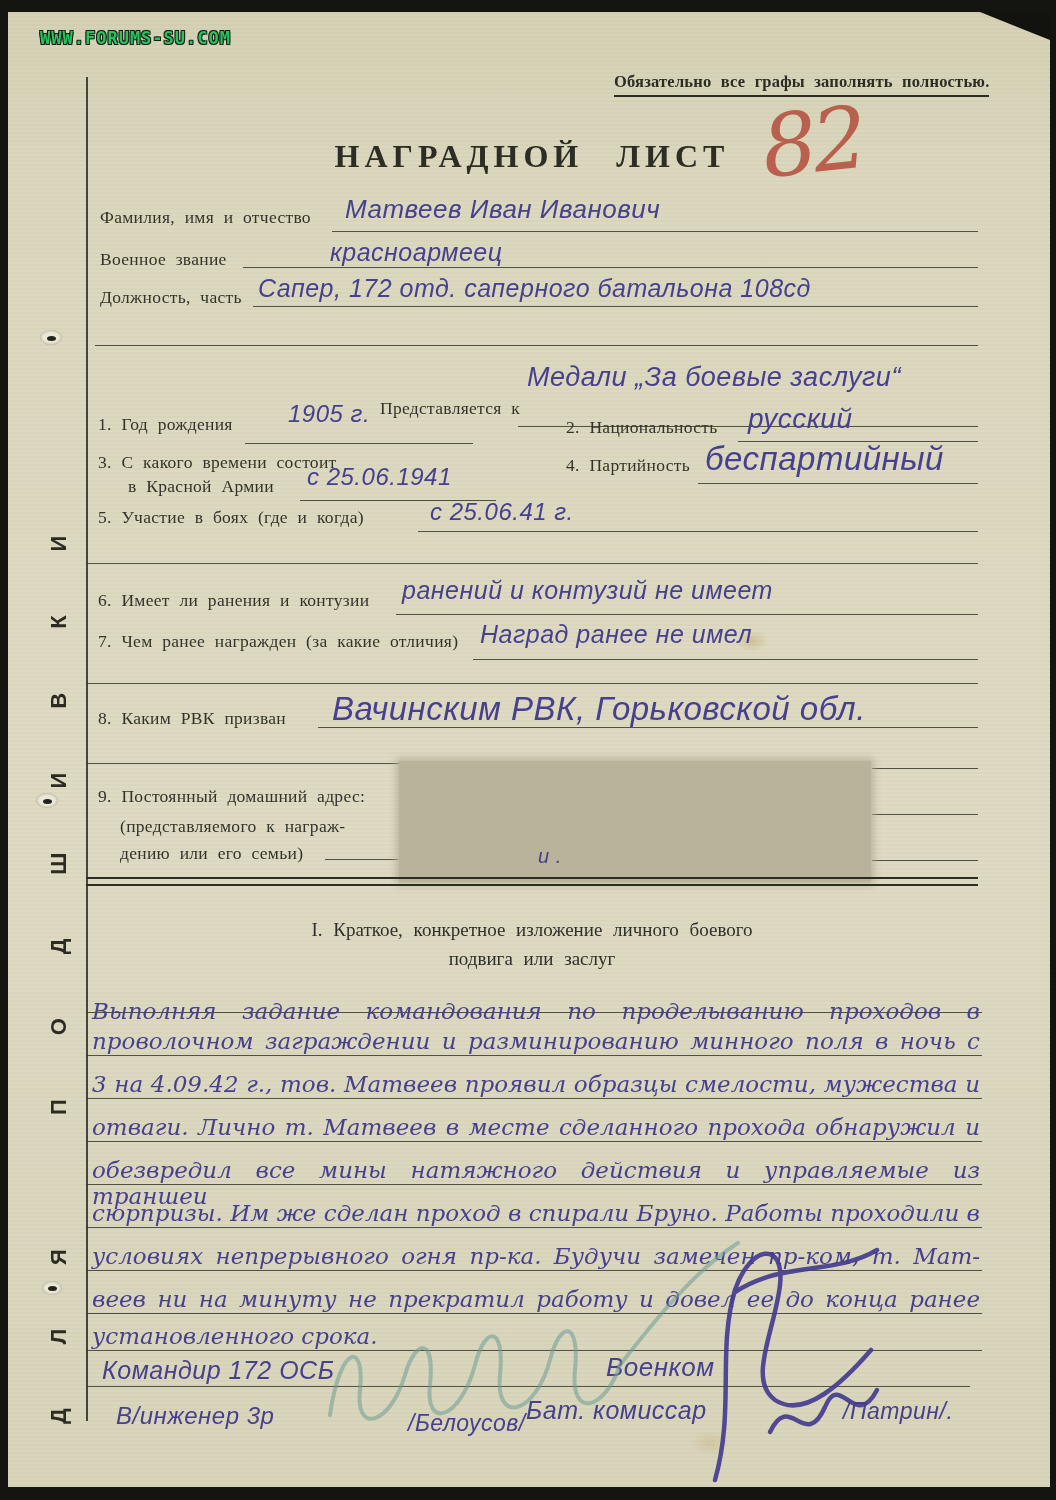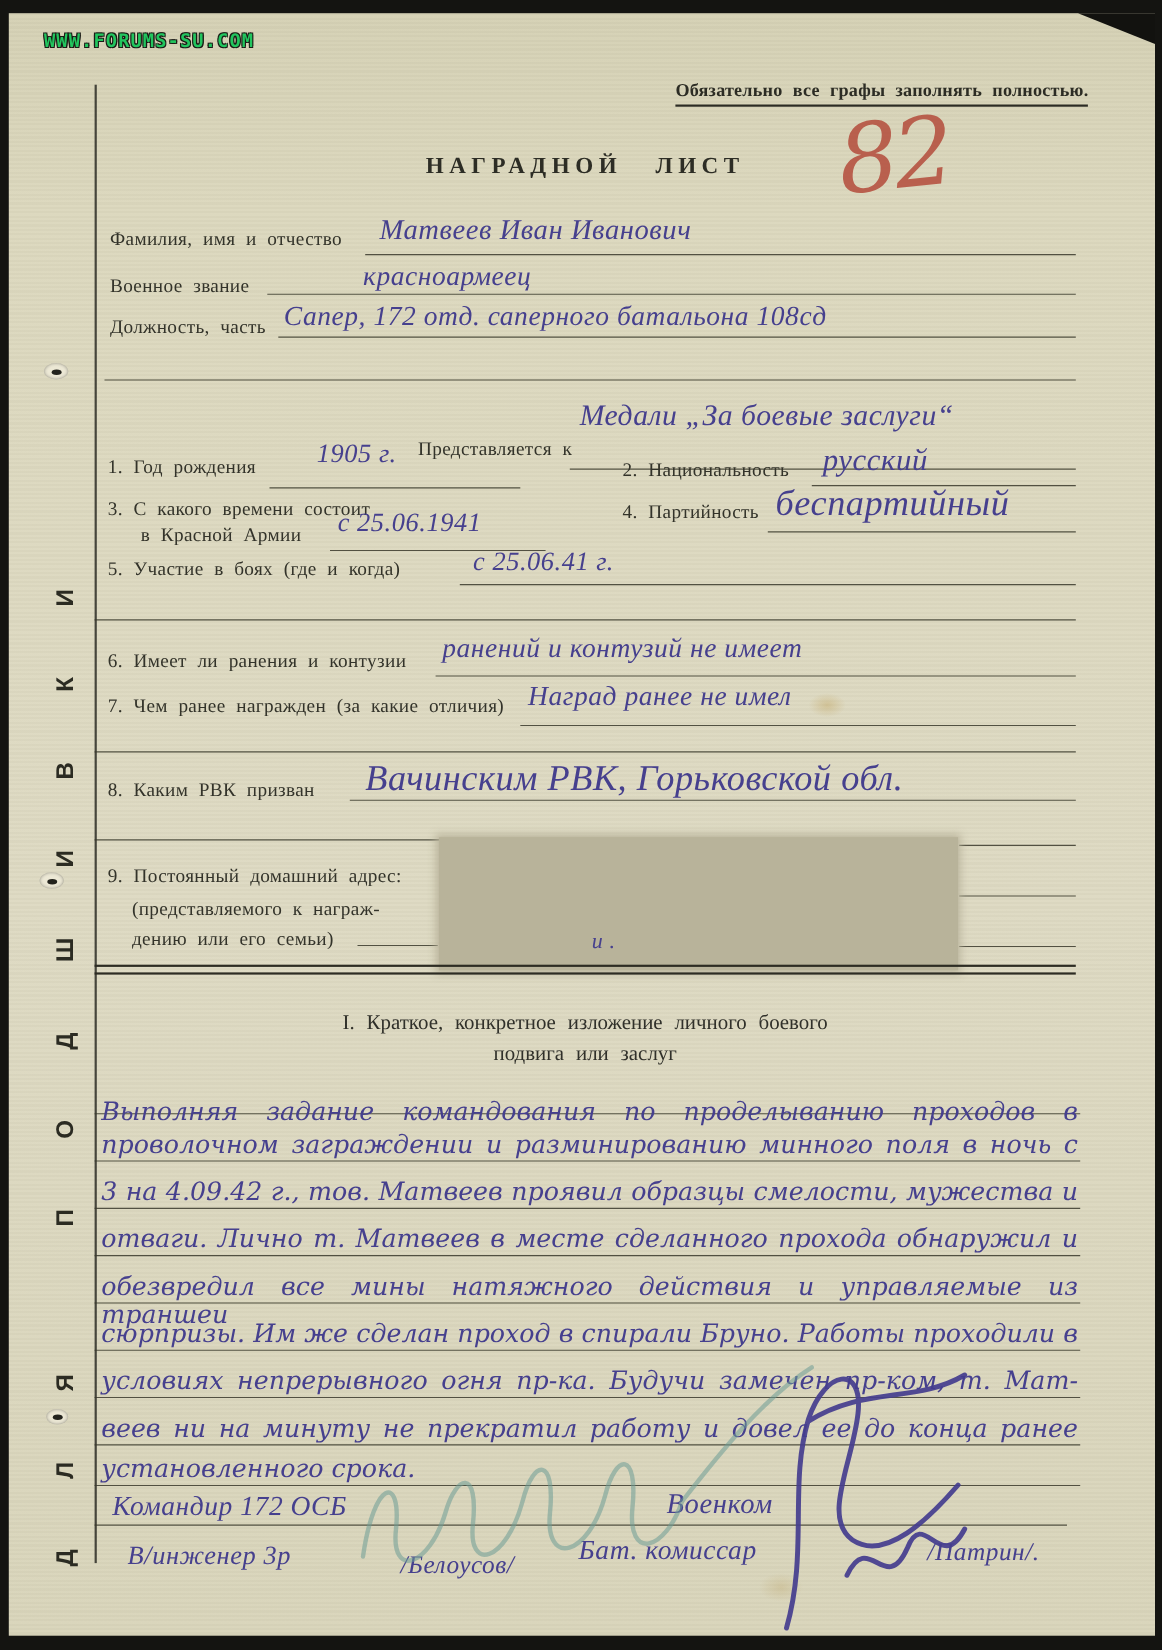--- a/index.html
+++ b/index.html
@@ -37,29 +37,29 @@
   .rule2{position:absolute;height:5px;border-top:2.6px solid #2d2c23;border-bottom:2.6px solid #2d2c23;}
   .lbl{
     position:absolute;color:#33332a;font-size:17.5px;word-spacing:5px;letter-spacing:.3px;white-space:nowrap;
   }
   .instruction{
     position:absolute;left:614px;top:72px;font-size:16.5px;font-weight:bold;color:#2c2c24;
     word-spacing:5px;letter-spacing:.2px;border-bottom:2px solid #2c2c24;padding-bottom:3px;white-space:nowrap;
   }
   .doc-title{
     position:absolute;left:86px;top:138px;width:892px;text-align:center;
-    font-size:21px;font-weight:bold;color:#2d2d25;letter-spacing:5px;word-spacing:20px;
+    font-size:32px;font-weight:bold;color:#2d2d25;letter-spacing:5px;word-spacing:20px;
   }
   .red-num{
     position:absolute;left:762px;top:92px;
     font-family:"DejaVu Serif", serif;font-style:italic;font-size:86px;color:#b5503f;
     transform:rotate(-6deg);opacity:.88;letter-spacing:-4px;
   }
   .hw{
-    position:absolute;font-family:Liberation Serif, serif;font-style:italic;color:#46408e;
+    position:absolute;font-family:Liberation Sans, sans-serif;font-style:italic;color:#46408e;
     white-space:nowrap;letter-spacing:.5px;
   }
   .hwline{
     position:absolute;left:92px;width:888px;font-family:"DejaVu Serif", serif;font-style:italic;
     color:#46408e;font-size:23px;white-space:normal;text-align:justify;text-align-last:justify;
   }
   .hwline.noj{text-align:left;text-align-last:left;width:600px;}
   .sec-head{
     position:absolute;left:86px;width:892px;text-align:center;
     font-size:19px;font-weight:normal;color:#30302a;word-spacing:6px;
@@ -179,21 +179,21 @@
 <div class="hwline" style="top:1071px;">3 на 4.09.42 г., тов. Матвеев проявил образцы смелости, мужества и</div>
 <div class="hwline" style="top:1114px;">отваги. Лично т. Матвеев в месте сделанного прохода обнаружил и</div>
 <div class="hwline" style="top:1157px;">обезвредил все мины натяжного действия и управляемые из траншеи</div>
 <div class="hwline" style="top:1200px;">сюрпризы. Им же сделан проход в спирали Бруно. Работы проходили в</div>
 <div class="hwline" style="top:1243px;">условиях непрерывного огня пр-ка. Будучи замечен пр-ком, т. Мат-</div>
 <div class="hwline" style="top:1286px;">веев ни на минуту не прекратил работу и довел ее до конца ранее</div>
 <div class="hwline noj" style="top:1323px;">установленного срока.</div>
 
 <div class="hw" style="left:102px;top:1356px;font-size:25px;">Командир 172 ОСБ</div>
 <div class="hw" style="left:116px;top:1402px;font-size:24px;">В/инженер 3р</div>
-<div class="hw" style="left:364px;top:1410px;font-size:23px;text-align:center;">/Белоусов/</div>
+<div class="hw" style="left:408px;top:1410px;font-size:23px;text-align:center;">/Белоусов/</div>
 <div class="hw" style="left:606px;top:1352px;font-size:26px;">Военком</div>
 <div class="hw" style="left:526px;top:1396px;font-size:25px;">Бат. комиссар</div>
 <div class="hw" style="left:843px;top:1398px;font-size:23px;">/Патрин/.</div>
 
 <svg class="sig-svg" style="left:310px;top:1225px;" width="440" height="230" viewBox="0 0 440 230">
   <g fill="none" stroke="#6e9d96" stroke-width="4" stroke-linecap="round" opacity="0.55">
     <path d="M20,190 C30,120 55,115 50,165 C45,210 80,200 95,150 C105,115 125,110 120,160 C115,205 150,195 165,140 C175,100 195,100 190,150 C185,200 225,190 240,135 C250,95 270,95 265,145 C260,195 295,185 310,140"></path>
     <path d="M310,140 C345,95 385,45 428,18"></path>
   </g>
 </svg>

